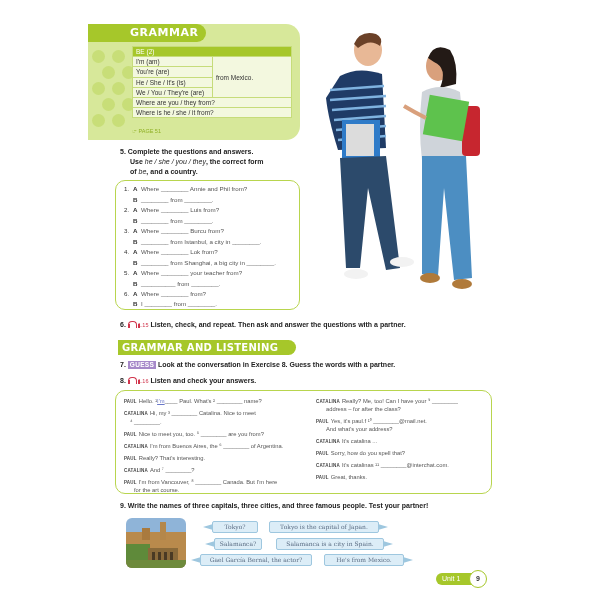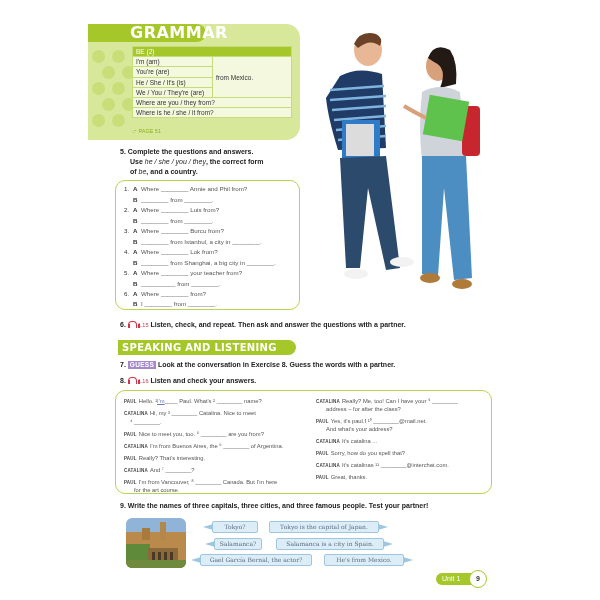--- a/index.html
+++ b/index.html
@@ -14,21 +14,21 @@
   .grammar-dots {
     position: absolute; left: 0; top: 26px; width: 48px; height: 88px;
   }
   .grammar-dots span {
     position: absolute; width: 13px; height: 13px; border-radius: 50%;
     background: #c8de78;
   }
   .grammar-header {
     position: absolute; left: 0; top: 0; height: 18px; width: 118px;
     background: #a6c72a; border-radius: 0 10px 10px 0;
-    color: #fff; font-weight: bold; font-size: 16px; letter-spacing: 0.5px;
+    color: #fff; font-weight: bold; font-size: 11px; letter-spacing: 0.5px;
     padding-left: 42px; line-height: 18px;
     font-family: "DejaVu Sans", sans-serif;
   }
   .grammar-table {
     position: absolute; left: 44px; top: 22px; width: 160px;
     border-collapse: collapse; font-size: 6.5px;
   }
   .grammar-table td {
     border: 1px solid #c6dc7a; background: #f3f8df; padding: 0 3px;
     height: 10.2px; color: #333; white-space: nowrap;
@@ -227,21 +227,21 @@
   <div class="qa" style="top:119px"><span class="n"></span><span class="ab">B</span><span>I ________ from ________.</span></div>
 </div>
 
 <div class="ex-line" style="left:120px;top:321px">
   <span class="ex-num">6.</span>
   <span class="audio-icon"></span>
   <span class="track">1.15</span>
   <b>Listen, check, and repeat. Then ask and answer the questions with a partner.</b>
 </div>
 
-<div class="section-header">SPEAKING AND LISTENING</div>
+<div class="section-header">GRAMMAR AND LISTENING</div>
 
 <div class="ex-line" style="left:120px;top:361px">
   <span class="ex-num">7.</span>
   <span class="guess-badge">GUESS</span>
   <b>Look at the conversation in Exercise 8. Guess the words with a partner.</b>
 </div>
 
 <div class="ex-line" style="left:120px;top:377px">
   <span class="ex-num">8.</span>
   <span class="audio-icon"></span>

